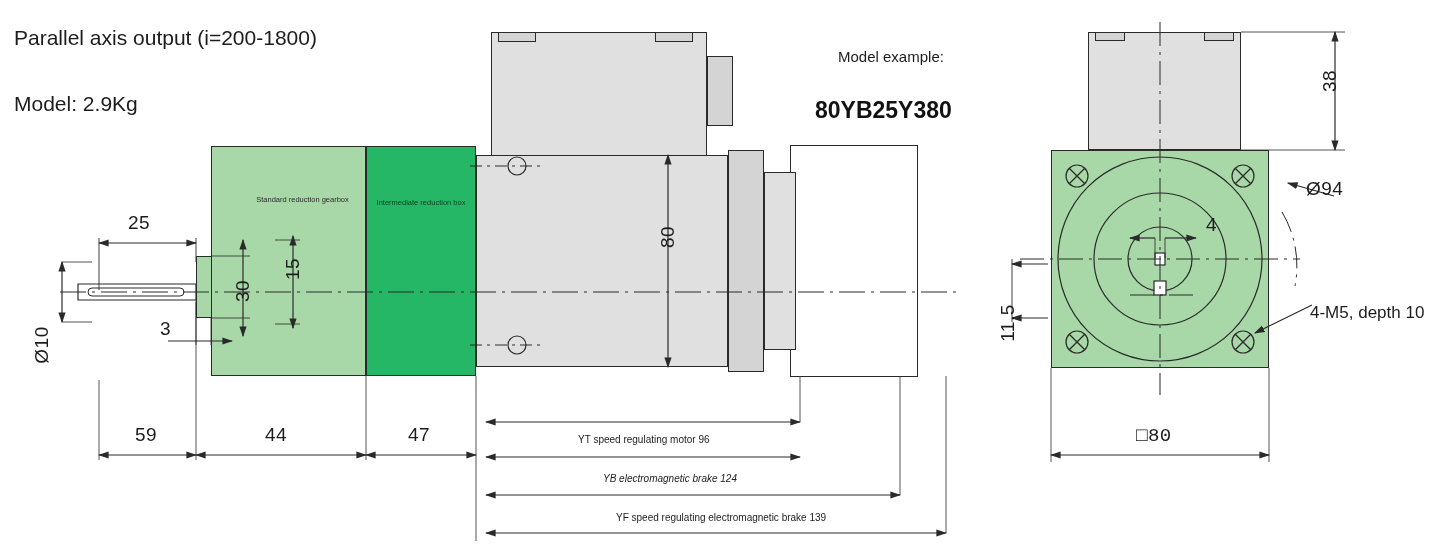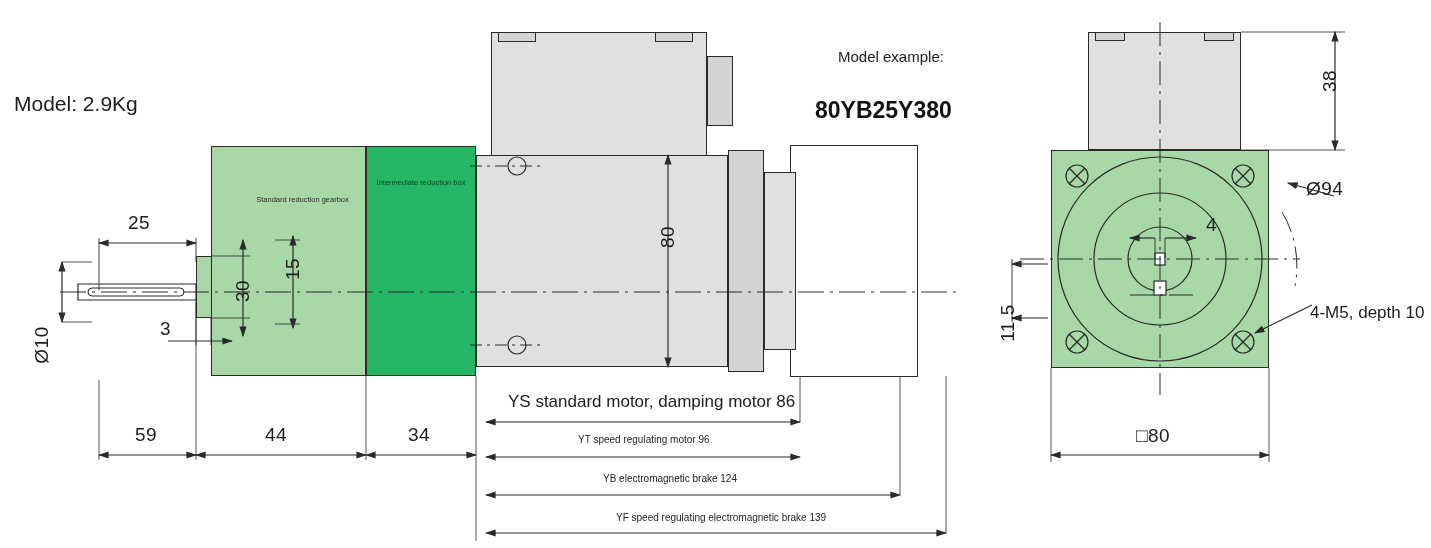--- a/index.html
+++ b/index.html
@@ -78,20 +78,21 @@
     height: 548px;
     overflow: visible;
     pointer-events: none;
   }
 </style>
 </head>
 <body>
 
 <div id="stage">
 
+  <div class="abs title-text" style="left:14px; top:26px;">Parallel axis output (i=200-1800)</div>
   <div class="abs title-text" style="left:14px; top:92px;">Model: 2.9Kg</div>
 
   <div class="abs model-label" style="left:838px; top:8px;margin-top:40px;">Model example:</div>
   <div class="abs model-code" style="left:815px; top:97px;">80YB25Y380</div>
 
   <div class="abs part white-fill" style="left:790px; top:145px; width:128px; height:232px;"></div>
 
   <div class="abs part grey-light" style="left:476px; top:155px; width:252px; height:212px;"></div>
 
   <div class="abs part grey-mid" style="left:728px; top:150px; width:36px; height:222px;"></div>
@@ -99,21 +100,21 @@
 
   <div class="abs part grey-light" style="left:491px; top:32px; width:216px; height:124px;"></div>
   <div class="abs part grey-mid" style="left:707px; top:56px; width:26px; height:70px;"></div>
   <div class="abs part grey-mid" style="left:498px; top:32px; width:38px; height:10px;"></div>
   <div class="abs part grey-mid" style="left:655px; top:32px; width:38px; height:10px;"></div>
 
   <div class="abs part green-light" style="left:211px; top:146px; width:155px; height:230px;"></div>
   <div class="abs part green-dark" style="left:366px; top:146px; width:110px; height:230px;"></div>
 
   <div class="abs box-label" style="left:211px; top:195px; width:135px;margin-left:24px;">Standard reduction gearbox</div>
-  <div class="abs box-label" style="left:366px; top:178px; width:110px; color:#0c3d22;">Intermediate reduction box</div>
+  <div class="abs box-label" style="left:366px; top:198px; width:110px; color:#0c3d22;">Intermediate reduction box</div>
 
   <div class="abs part green-light" style="left:196px; top:256px; width:16px; height:62px;"></div>
 
   <div class="abs part grey-light" style="left:1088px; top:32px; width:153px; height:118px;"></div>
   <div class="abs part grey-mid" style="left:1095px; top:32px; width:30px; height:9px;"></div>
   <div class="abs part grey-mid" style="left:1204px; top:32px; width:30px; height:9px;"></div>
 
   <div class="abs part green-light" style="left:1051px; top:150px; width:218px; height:218px;"></div>
 
   <svg class="overlay" viewBox="0 0 1431 548">
@@ -240,27 +241,26 @@
   <div class="abs dim-text rot90" style="left:216px; top:280px; width:54px; text-align:center;">30</div>
 
   <div class="abs dim-text rot90" style="left:266px; top:258px; width:54px; text-align:center;">15</div>
 
   <div class="abs dim-text" style="left:160px; top:318px;">3</div>
 
   <div class="abs dim-text rot90" style="left:640px; top:226px; width:56px; text-align:center;">80</div>
 
   <div class="abs dim-text" style="left:135px; top:424px;">59</div>
   <div class="abs dim-text" style="left:265px; top:424px;">44</div>
-  <div class="abs dim-text" style="left:408px; top:424px;">34</div>
-
-  <div class="abs note-text" style="left:508px; top:392px;">YS standard motor, damping motor 86</div>
+  <div class="abs dim-text" style="left:408px; top:424px;">47</div>
+
   <div class="abs note-text tiny" style="left:578px; top:434px;">YT speed regulating motor 96</div>
-  <div class="abs note-text tiny" style="left:603px; top:473px;">YB electromagnetic brake 124</div>
+  <div class="abs note-text tiny" style="left:603px; top:473px;font-style:italic;">YB electromagnetic brake 124</div>
   <div class="abs note-text tiny" style="left:616px; top:512px;">YF speed regulating electromagnetic brake 139</div>
 
   <div class="abs dim-text rot90" style="left:1302px; top:70px; width:56px; text-align:center;">38</div>
   <div class="abs dim-text" style="left:1306px; top:178px;">Ø94</div>
   <div class="abs dim-text" style="left:1206px; top:214px;">4</div>
   <div class="abs dim-text rot90" style="left:972px; top:312px; width:72px; text-align:center;">11.5</div>
-  <div class="abs dim-text" style="left:1136px; top:425px;">□80</div>
+  <div class="abs dim-text" style="left:1136px; top:425px;font-family:Liberation Mono, monospace;">□80</div>
   <div class="abs note-text" style="left:1310px; top:303px;">4-M5, depth 10</div>
 
 </div>
 
 </body></html>

